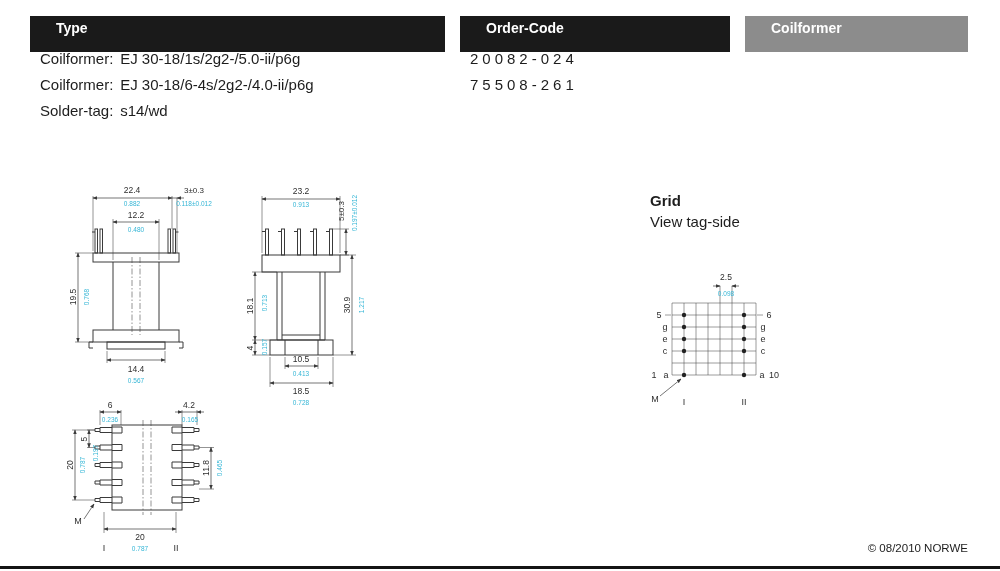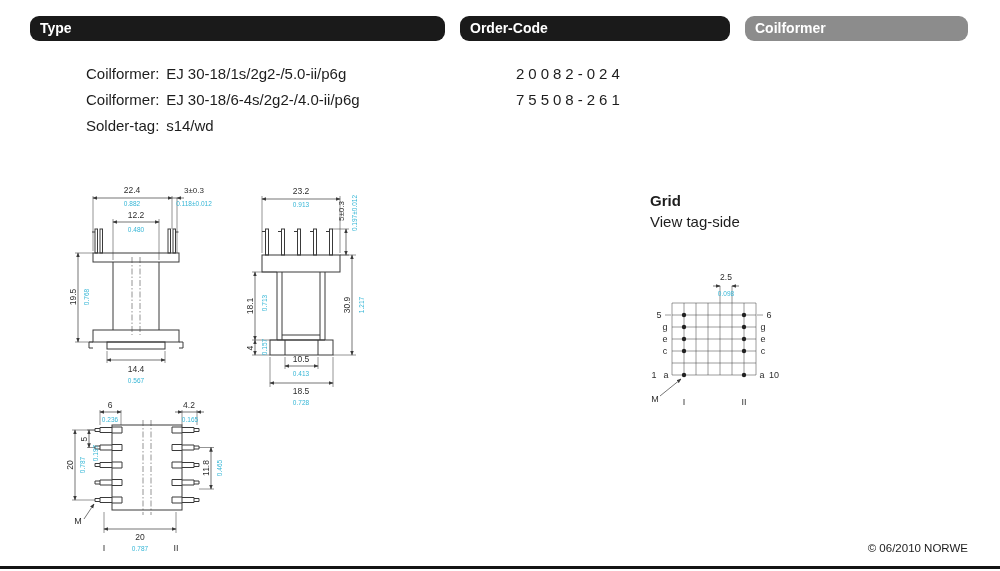--- a/index.html
+++ b/index.html
@@ -1,29 +1,29 @@
 <!DOCTYPE html>
 <html><head>
 <meta charset="utf-8">
 <style>
   * { margin:0; padding:0; box-sizing:border-box; }
   html,body { width:1000px; height:571px; }
   body {
     position:relative; background:#ffffff; overflow:hidden;
     font-family:"Liberation Sans", sans-serif; color:#1d1d1d;
   }
-  .bar { position:absolute; top:16px; height:25px; color:#fff;
-         font-size:14px; font-weight:bold; line-height:25px; padding-left:10px;border-radius:9px; }
+  .bar { position:absolute; top:16px; height:36px; color:#fff;
+         font-size:14px; font-weight:bold; line-height:25px; padding-left:26px; }
   .bar-dark { background:#1a1a1a; }
   .bar-gray { background:#8c8c8c; }
   #bar-type  { left:30px;  width:415px; }
   #bar-order { left:460px; width:270px; }
   #bar-acc   { left:745px; width:223px; }
 
-  .col { position:absolute; top:61px; font-size:15px; line-height:26px;margin-left:46px; }
+  .col { position:absolute; top:46px; font-size:15px; line-height:26px; }
   #col-type { left:40px; width:410px; }
   #col-order { left:470px; }
   #col-acc  { left:755px; }
   .t-label { display:inline-block; width:76px; }
   .ocode { letter-spacing:4px; }
 
   #grid-head { position:absolute; left:650px; top:190px; font-size:15px; line-height:21px; }
   #grid-head .g-title { font-weight:bold; }
 
   .drawing { position:absolute; }
@@ -302,14 +302,14 @@
     <text class="lbl" x="122" y="116">a</text>
     <text class="lbl" x="14" y="116">1</text>
     <text class="lbl" x="134" y="116">10</text>
     <line class="dl" x1="20" y1="134" x2="41" y2="117" marker-end="url(#ag)"></line>
     <text class="lbl" x="15" y="140">M</text>
     <text class="lbl" x="44" y="143">I</text>
     <text class="lbl" x="104" y="143">II</text>
   </g>
 </svg>
 
-<div id="footer">© 06/2010 NORWE</div>
+<div id="footer">© 08/2010 NORWE</div>
 <div id="bottom-rule"></div>
 
 </body></html>

